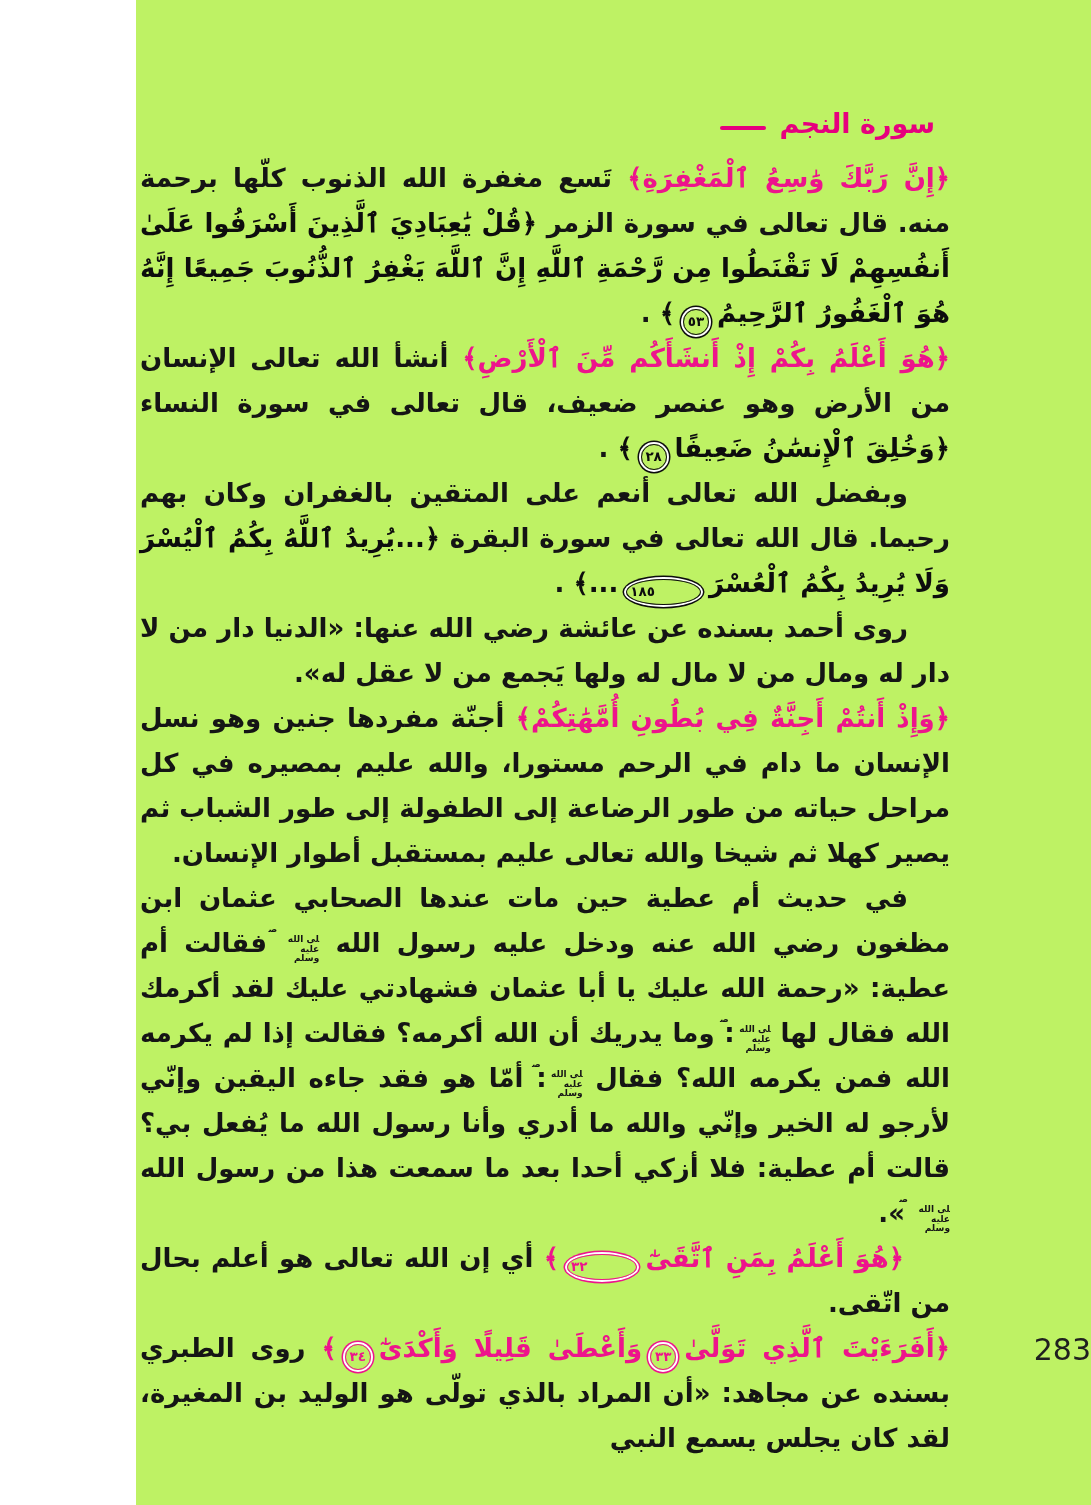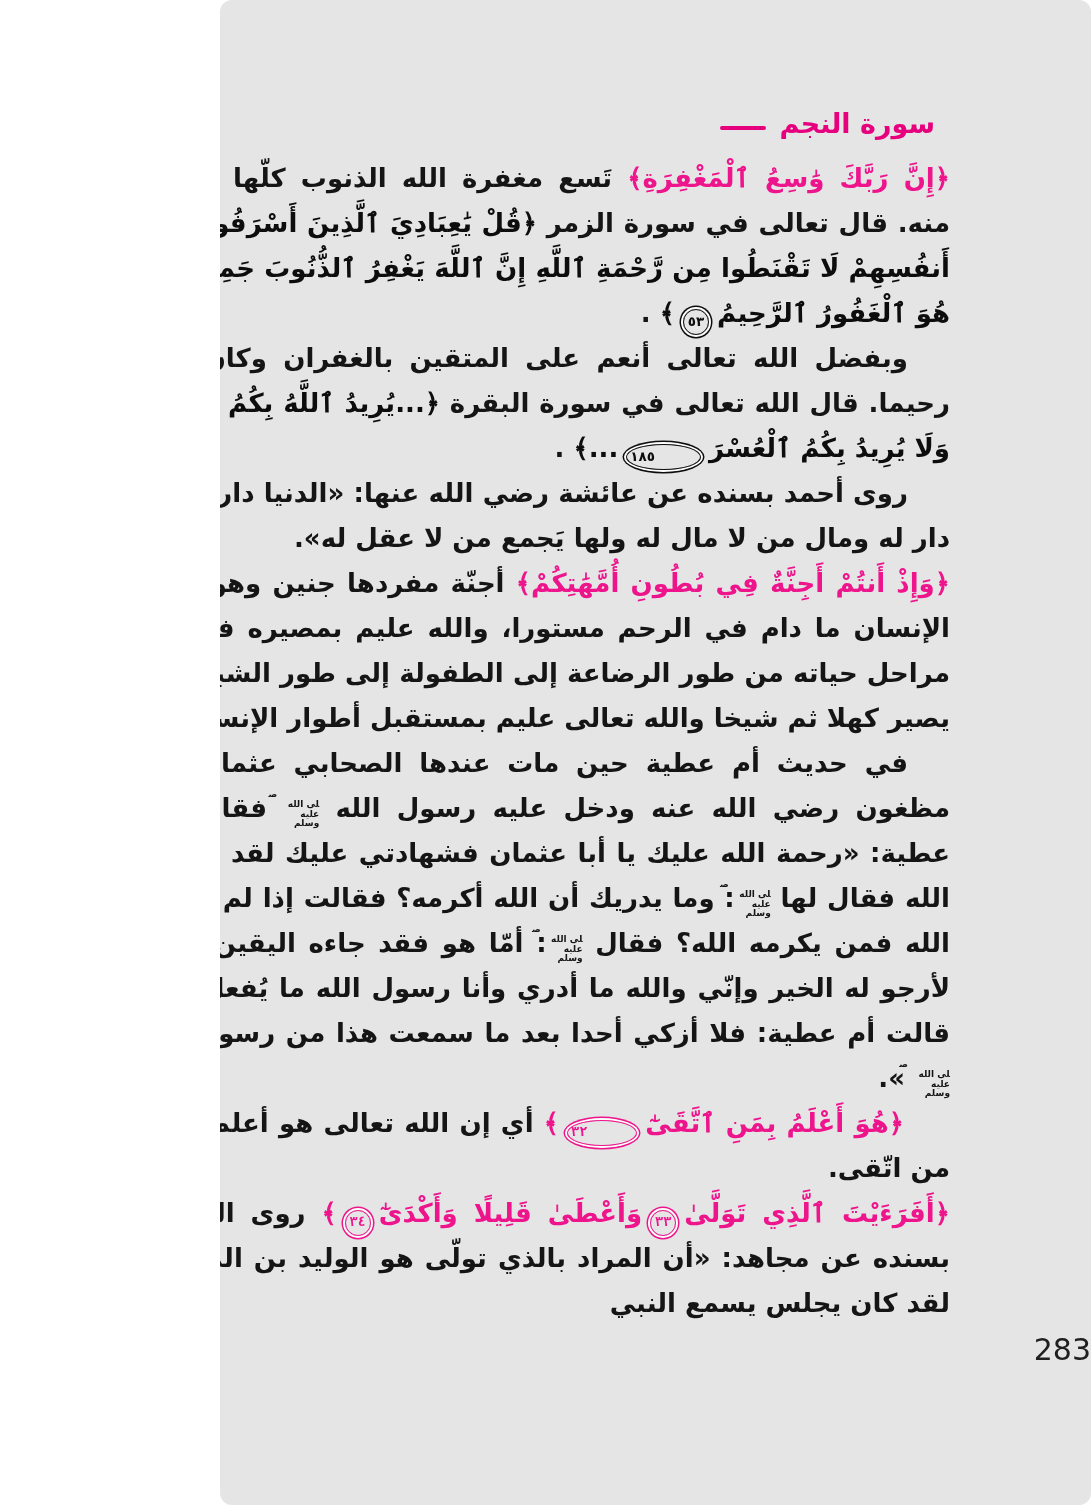--- a/index.html
+++ b/index.html
@@ -1,23 +1,22 @@
 <!DOCTYPE html>
 <html lang="ar" dir="rtl"><head>
 <meta charset="utf-8">
 <style>
   html,body{margin:0;padding:0;background:#ffffff;}
   .page{
     position:relative;
-    width:871px;height:1505px;
-    background:#e5e5e5;
+    width:955px;height:1505px;
+    background:#bef264;
     font-family:"DejaVu Sans",sans-serif;
     direction:rtl;
     overflow:hidden;
-    border-radius:12px;
   }
   .header{
     position:absolute;top:110px;right:156px;
     display:flex;flex-direction:row;align-items:center;gap:14px;
     color:#e6007e;font-weight:bold;font-size:27px;line-height:1;
   }
   .header-dash{
     width:46px;height:4px;background:#e6007e;border-radius:2px;margin-top:8px;
   }
   .content{
@@ -31,21 +30,21 @@
   .body-text{color:#151515;}
   .quran-pink{color:#ed148c;}
   .quran-black{color:#0d0d0d;}
   .verse-num{
     display:inline-flex;align-items:center;justify-content:center;
     min-width:26px;height:26px;box-sizing:border-box;padding:0 3px;
     border:1.5px solid currentColor;border-radius:50%;
     box-shadow:0 0 0 2px #ffffff,0 0 0 3.5px currentColor;
     font-size:13.5px;line-height:1;margin:0 8px;vertical-align:-4px;
   }
-  .verse-num.pink{color:#ed148c;font-family:Liberation Mono, monospace;}
+  .verse-num.pink{color:#ed148c;}
   .verse-num.black{color:#0d0d0d;}
   .saw{
     display:inline-block;width:36px;
     font-size:9px;line-height:1.1;text-align:right;
     vertical-align:middle;font-weight:bold;color:#151515;
     white-space:normal;word-break:break-word;
   }
   .page-number{
     position:absolute;top:1332px;left:0;width:100%;
     text-align:right;direction:ltr;
@@ -57,20 +56,21 @@
 
 <div class="page">
 
   <div class="header">
     <span>سورة النجم</span>
     <span class="header-dash"></span>
   </div>
 
   <div class="content">
       <div class="para"><span class="quran-pink">﴿إِنَّ رَبَّكَ وَٰسِعُ ٱلْمَغْفِرَةِ﴾</span><span class="body-text"> تَسع مغفرة الله الذنوب كلّها برحمة منه. قال تعالى في سورة الزمر </span><span class="quran-black">﴿قُلْ يَٰعِبَادِيَ ٱلَّذِينَ أَسْرَفُوا عَلَىٰ أَنفُسِهِمْ لَا تَقْنَطُوا مِن رَّحْمَةِ ٱللَّهِ إِنَّ ٱللَّهَ يَغْفِرُ ٱلذُّنُوبَ جَمِيعًا إِنَّهُ هُوَ ٱلْغَفُورُ ٱلرَّحِيمُ</span><span class="verse-num black">٥٣</span><span class="quran-black">﴾</span><span class="body-text"> .</span></div>
+      <div class="para"><span class="quran-pink">﴿هُوَ أَعْلَمُ بِكُمْ إِذْ أَنشَأَكُم مِّنَ ٱلْأَرْضِ﴾</span><span class="body-text"> أنشأ الله تعالى الإنسان من الأرض وهو عنصر ضعيف، قال تعالى في سورة النساء </span><span class="quran-black">﴿وَخُلِقَ ٱلْإِنسَٰنُ ضَعِيفًا</span><span class="verse-num black">٢٨</span><span class="quran-black">﴾</span><span class="body-text"> .</span></div>
       <div class="para indent"><span class="body-text">وبفضل الله تعالى أنعم على المتقين بالغفران وكان بهم رحيما. قال الله تعالى في سورة البقرة </span><span class="quran-black">﴿...يُرِيدُ ٱللَّهُ بِكُمُ ٱلْيُسْرَ وَلَا يُرِيدُ بِكُمُ ٱلْعُسْرَ</span><span class="verse-num black">١٨٥</span><span class="quran-black">...﴾</span><span class="body-text"> .</span></div>
       <div class="para indent"><span class="body-text">روى أحمد بسنده عن عائشة رضي الله عنها: «الدنيا دار من لا دار له ومال من لا مال له ولها يَجمع من لا عقل له».</span></div>
       <div class="para"><span class="quran-pink">﴿وَإِذْ أَنتُمْ أَجِنَّةٌ فِي بُطُونِ أُمَّهَٰتِكُمْ﴾</span><span class="body-text"> أجنّة مفردها جنين وهو نسل الإنسان ما دام في الرحم مستورا، والله عليم بمصيره في كل مراحل حياته من طور الرضاعة إلى الطفولة إلى طور الشباب ثم يصير كهلا ثم شيخا والله تعالى عليم بمستقبل أطوار الإنسان.</span></div>
       <div class="para indent"><span class="body-text">في حديث أم عطية حين مات عندها الصحابي عثمان ابن مظغون رضي الله عنه ودخل عليه رسول الله </span><span class="saw">صلى الله عليه وسلم</span><span class="body-text"> فقالت أم عطية: «رحمة الله عليك يا أبا عثمان فشهادتي عليك لقد أكرمك الله فقال لها </span><span class="saw">صلى الله عليه وسلم</span><span class="body-text">: وما يدريك أن الله أكرمه؟ فقالت إذا لم يكرمه الله فمن يكرمه الله؟ فقال </span><span class="saw">صلى الله عليه وسلم</span><span class="body-text">: أمّا هو فقد جاءه اليقين وإنّي لأرجو له الخير وإنّي والله ما أدري وأنا رسول الله ما يُفعل بي؟ قالت أم عطية: فلا أزكي أحدا بعد ما سمعت هذا من رسول الله </span><span class="saw">صلى الله عليه وسلم</span><span class="body-text"> ».</span></div>
       <div class="para indent-lg"><span class="quran-pink">﴿هُوَ أَعْلَمُ بِمَنِ ٱتَّقَىٰٓ</span><span class="verse-num pink">٣٢</span><span class="quran-pink">﴾</span><span class="body-text"> أي إن الله تعالى هو أعلم بحال من اتّقى.</span></div>
       <div class="para"><span class="quran-pink">﴿أَفَرَءَيْتَ ٱلَّذِي تَوَلَّىٰ</span><span class="verse-num pink">٣٣</span><span class="quran-pink">وَأَعْطَىٰ قَلِيلًا وَأَكْدَىٰٓ</span><span class="verse-num pink">٣٤</span><span class="quran-pink">﴾</span><span class="body-text"> روى الطبري بسنده عن مجاهد: «أن المراد بالذي تولّى هو الوليد بن المغيرة، لقد كان يجلس يسمع النبي </span></div>
     </div>
 
   <div class="page-number">283</div>
 

